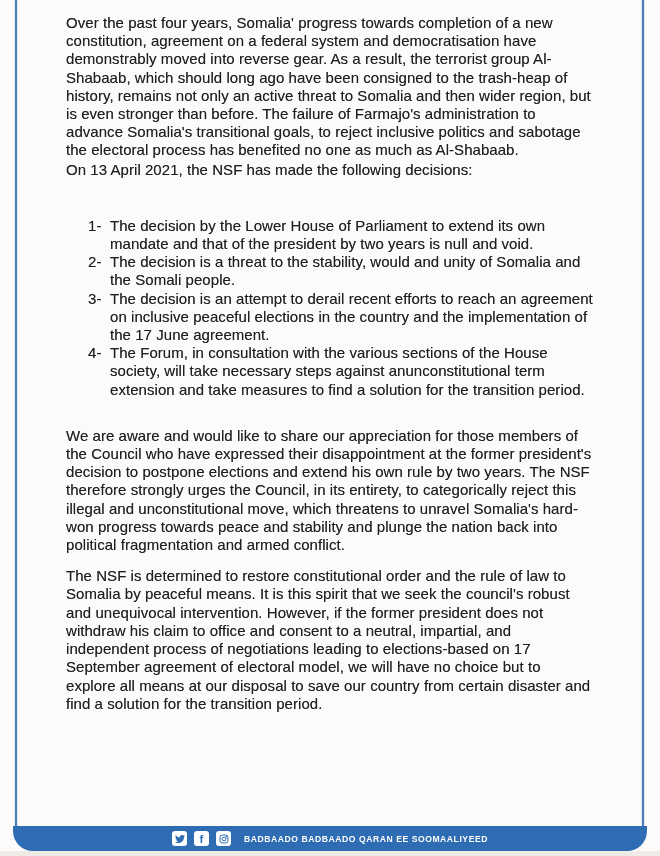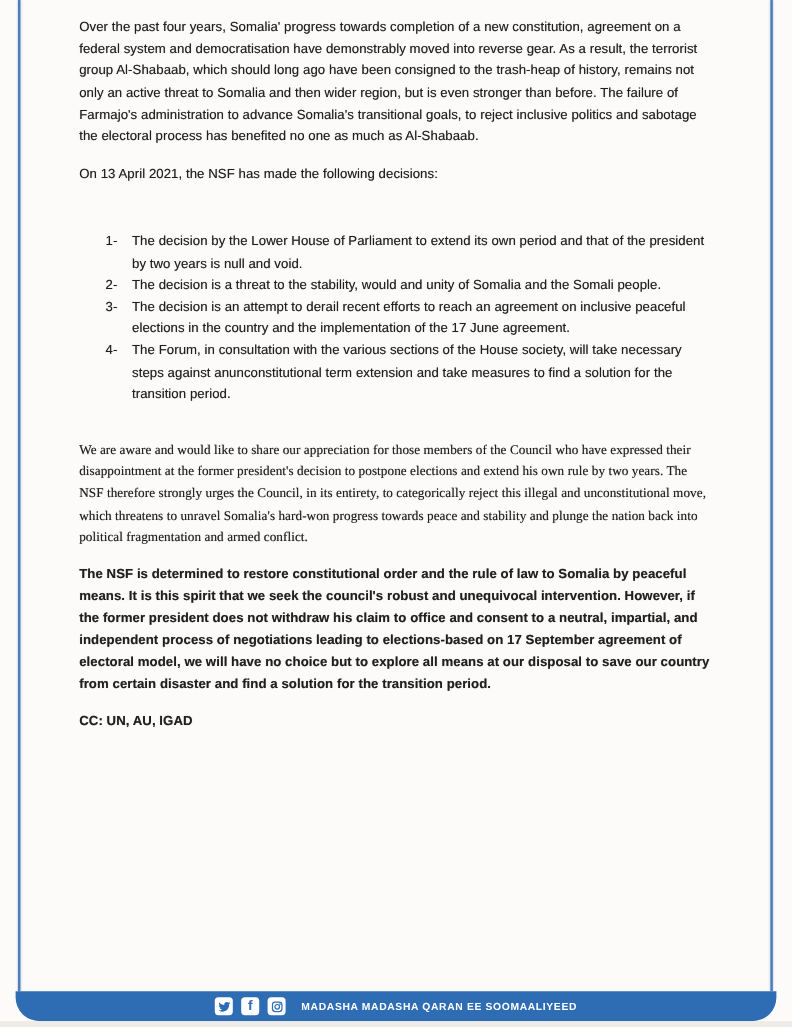--- a/index.html
+++ b/index.html
@@ -29,40 +29,40 @@
   .rule-left  { left: 15px; }
   .rule-right { left: 642px; }
 
   
   .content {
     position: absolute;
     left: 66px;
     top: 0;
     width: 528px;
     padding-top: 14px;
-    font-size: 11px;
+    font-size: 15px;
     line-height: 18.2px;
     letter-spacing: 0.05px;
     text-shadow: 0 0 0.6px rgba(25,25,25,0.55);
   }
   .para { margin: 0; }
-  .date-line { margin-top: 13px; }
+  .date-line { margin-top: 1px; }
   .decision-list { margin-top: 38px; }
   .decision-item {
     display: flex;
     align-items: flex-start;
     padding-left: 22px;
   }
   .decision-num {
     flex: 0 0 22px;
     width: 22px;
   }
   .decision-text { flex: 1; }
-  .para-appreciation { margin-top: 28px; font-family: Liberation Serif, serif; }
-  .para-determined  { margin-top: 13px; font-weight: bold; }
+  .para-appreciation { margin-top: 28px; }
+  .para-determined  { margin-top: 13px; }
   .cc-line {
     margin-top: 13px;
     font-weight: 700;
   }
 
   
   .footer-bar {
     position: absolute;
     left: 13px;
     right: 13px;
@@ -116,53 +116,52 @@
 <div class="rule rule-left"></div>
 <div class="rule rule-right"></div>
 
 <div class="content">
   <p class="para">Over the past four years, Somalia' progress towards completion of a new constitution, agreement on a federal system and democratisation have demonstrably moved into reverse gear. As a result, the terrorist group Al-Shabaab, which should long ago have been consigned to the trash-heap of history, remains not only an active threat to Somalia and then wider region, but is even stronger than before. The failure of Farmajo's administration to advance Somalia's transitional goals, to reject inclusive politics and sabotage the electoral process has benefited no one as much as Al-Shabaab.</p>
   <p class="para date-line">On 13 April 2021, the NSF has made the following decisions:</p>
 
   <div class="decision-list">
     <div class="decision-item">
       <span class="decision-num">1-</span>
-      <span class="decision-text">The decision by the Lower House of Parliament to extend its own period and that of the president by two years is null and void.</span>
+      <span class="decision-text">The decision by the Lower House of Parliament to extend its own mandate and that of the president by two years is null and void.</span>
     </div>
     <div class="decision-item">
       <span class="decision-num">2-</span>
       <span class="decision-text">The decision is a threat to the stability, would and unity of Somalia and the Somali people.</span>
     </div>
     <div class="decision-item">
       <span class="decision-num">3-</span>
       <span class="decision-text">The decision is an attempt to derail recent efforts to reach an agreement on inclusive peaceful elections in the country and the implementation of the 17 June agreement.</span>
     </div>
     <div class="decision-item">
       <span class="decision-num">4-</span>
       <span class="decision-text">The Forum, in consultation with the various sections of the House society, will take necessary steps against anunconstitutional term extension and take measures to find a solution for the transition period.</span>
     </div>
   </div>
 
   <p class="para para-appreciation">We are aware and would like to share our appreciation for those members of the Council who have expressed their disappointment at the former president's decision to postpone elections and extend his own rule by two years. The NSF therefore strongly urges the Council, in its entirety, to categorically reject this illegal and unconstitutional move, which threatens to unravel Somalia's hard-won progress towards peace and stability and plunge the nation back into political fragmentation and armed conflict.</p>
   <p class="para para-determined">The NSF is determined to restore constitutional order and the rule of law to Somalia by peaceful means. It is this spirit that we seek the council's robust and unequivocal intervention. However, if the former president does not withdraw his claim to office and consent to a neutral, impartial, and independent process of negotiations leading to elections-based on 17 September agreement of electoral model, we will have no choice but to explore all means at our disposal to save our country from certain disaster and find a solution for the transition period.</p>
-  <p class="para cc-line">CC: UN, AU, IGAD</p>
 </div>
 
 <div class="footer-bar">
   <span class="icon-sq">
     <svg width="10" height="10" viewBox="0 0 512 512" aria-hidden="true">
       <path fill="#2e6cb3" d="M459.37 151.716c.325 4.548.325 9.097.325 13.645 0 138.72-105.583 298.558-298.558 298.558-59.452 0-114.68-17.219-161.137-47.106 8.447.974 16.568 1.299 25.34 1.299 49.055 0 94.213-16.568 130.274-44.832-46.132-.975-84.792-31.188-98.112-72.772 6.498.974 12.995 1.624 19.818 1.624 9.421 0 18.843-1.3 27.614-3.573-48.081-9.747-84.143-51.98-84.143-102.985v-1.299c13.969 7.797 30.214 12.67 47.431 13.319-28.264-18.843-46.781-51.005-46.781-87.391 0-19.492 5.197-37.36 14.294-52.954 51.655 63.675 129.3 105.258 216.365 109.807-1.624-7.797-2.599-15.918-2.599-24.04 0-57.828 46.782-104.934 104.934-104.934 30.213 0 57.502 12.67 76.67 33.137 23.715-4.548 46.456-13.32 66.599-25.34-7.798 24.366-24.366 44.833-46.132 57.827 21.117-2.273 41.584-8.122 60.426-16.243-14.292 20.791-32.161 39.308-52.628 54.253z"></path>
     </svg>
   </span>
   <span class="icon-sq">
     <span class="fb-glyph">f</span>
   </span>
   <span class="icon-sq">
     <svg width="10" height="10" viewBox="0 0 24 24" aria-hidden="true">
       <rect x="2.5" y="2.5" width="19" height="19" rx="5.5" fill="none" stroke="#2e6cb3" stroke-width="2.4"></rect>
       <circle cx="12" cy="12" r="4.6" fill="none" stroke="#2e6cb3" stroke-width="2.4"></circle>
       <circle cx="17.6" cy="6.4" r="1.7" fill="#2e6cb3"></circle>
     </svg>
   </span>
-  <span class="footer-text">MADASHA MADASHA QARAN EE SOOMAALIYEED</span>
+  <span class="footer-text">BADBAADO BADBAADO QARAN EE SOOMAALIYEED</span>
 </div>
 
 <div class="bottom-strip"></div>
 
 </body></html>

